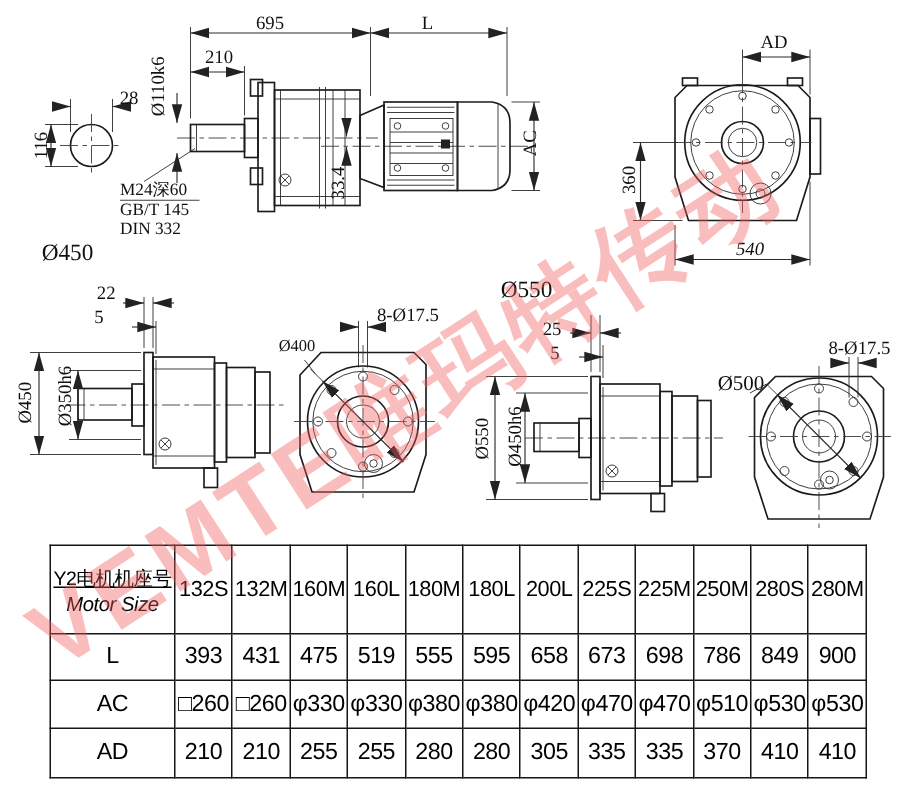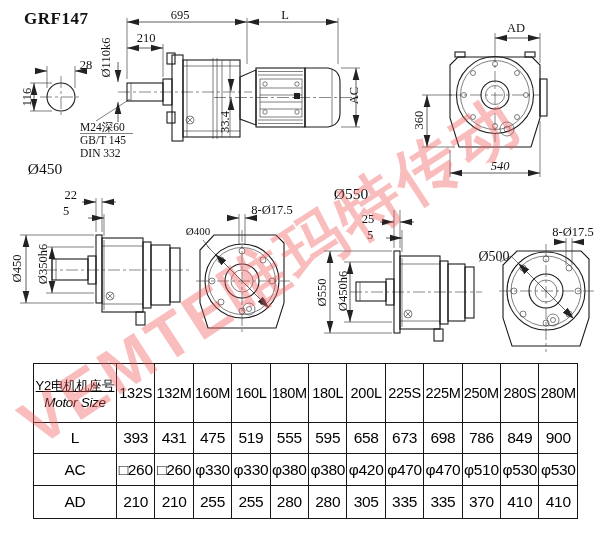--- a/index.html
+++ b/index.html
@@ -260,21 +260,20 @@
       <line class="d" x1="518" y1="263" x2="574" y2="319" marker-start="url(#a)" marker-end="url(#a)"></line>
       <line class="t" x1="566" y1="265" x2="566" y2="238"></line>
       <line class="t" x1="572" y1="265" x2="572" y2="238"></line>
       <line class="d" x1="555" y1="242" x2="566" y2="242" marker-end="url(#a)"></line>
       <line class="d" x1="583" y1="242" x2="572" y2="242" marker-end="url(#a)"></line>
       <circle class="t" cx="553" cy="320" r="6"></circle>
       <circle class="t" cx="553" cy="320" r="2.5"></circle>
     </g>
   </svg>
 
-  <div id="title">GRF147</div>
 
   <div class="lb" style="left:76px;top:59px;width:20px;">28</div>
   <div class="lb rot" style="left:12px;top:91px;width:30px;height:12px;">116</div>
   <div class="lb note" style="left:80px;top:122px;text-align:center;">M24深60</div>
   <div class="lb note" style="left:80px;top:135px;">GB/T 145</div>
   <div class="lb note" style="left:80px;top:148px;">DIN 332</div>
   <div class="lb big" style="left:22px;top:161px;width:46px;">Ø450</div>
 
   <div class="lb" style="left:160px;top:9px;width:40px;">695</div>
   <div class="lb" style="left:275px;top:9px;width:20px;">L</div>

